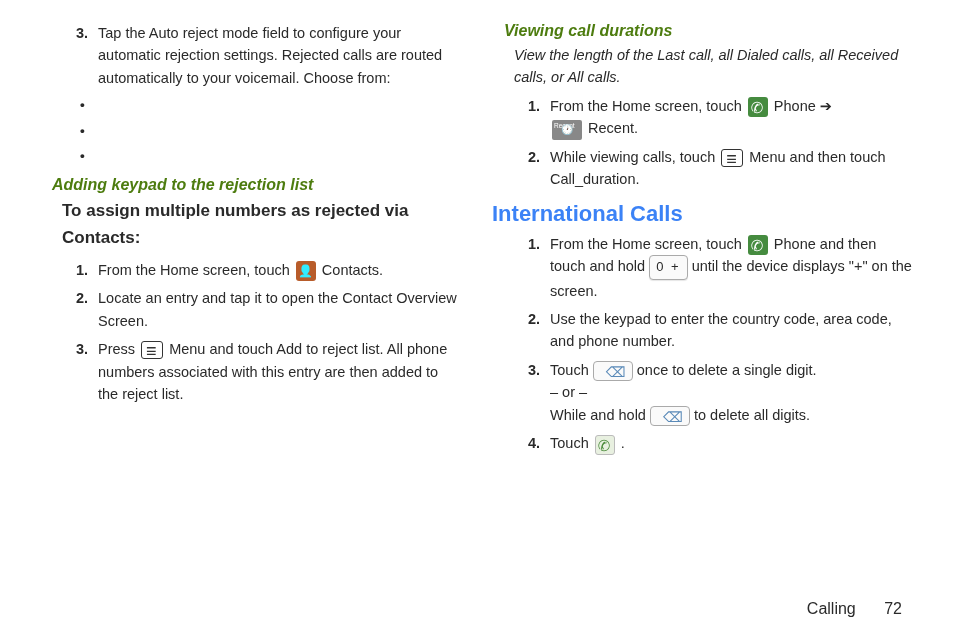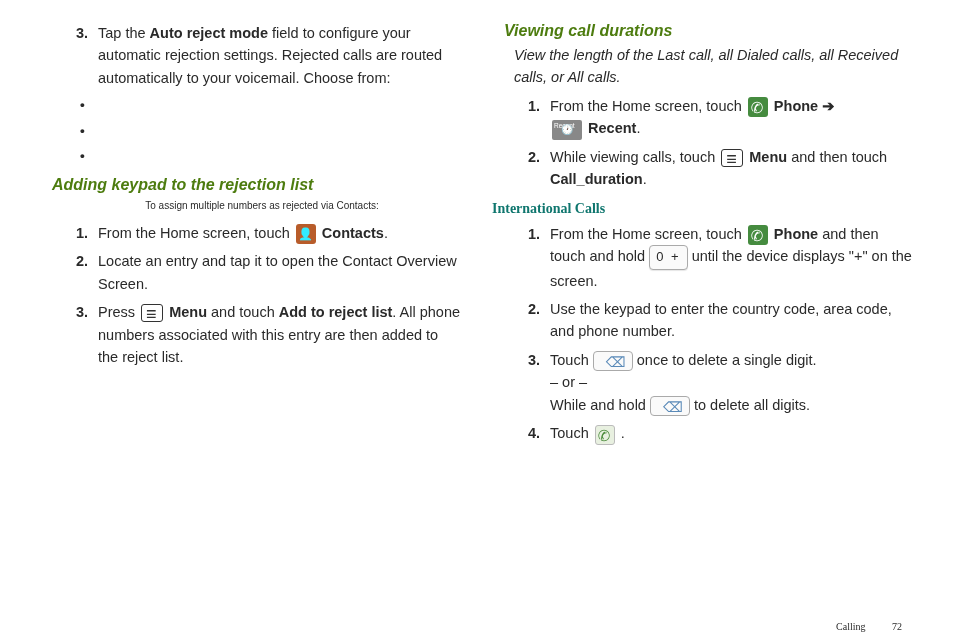--- a/index.html
+++ b/index.html
@@ -43,48 +43,46 @@
       font-size: 13.5px;
     }
     .bullet-row .bl {
       width: 14px;
       flex-shrink:0;
       font-weight: bold;
     }
     .bullet-row .bt {
       flex:1;
     }
-    .b { font-weight: bold; }
+    .b { font-weight: normal; }
     .h-sub {
       color: #4d7c0f;
       font-weight: bold;
       font-style: italic;
       font-size: 16px;
       margin: 10px 0 4px 12px;
     }
     .h-main {
-      color: #0f766e;
-      font-weight: bold;
-      font-size: 14px;
+      color: #3b82f6;
+      font-weight: bold;
+      font-size: 22px;
       margin: 10px 0 6px 0;
-      font-family: Liberation Serif, serif;
     }
     .para {
       line-height: 1.55;
       margin-bottom: 6px;
       padding-left: 22px;
       font-style: italic;
     }
     .para-sub {
       line-height: 1.55;
       margin-bottom: 8px;
       padding-left: 22px;
-      font-weight: normal;
-      font-size: 10px;
-      text-align: center;
+      font-weight: bold;
+      font-size: 17px;
     }
     .icon {
       display: inline-block;
       vertical-align: middle;
       margin: 0 2px;
     }
     .icon-phone {
       width: 20px; height: 20px;
       background: #458b3f;
       border-radius: 3px;
@@ -183,24 +181,23 @@
     }
     .icon-del::after {
       content: "⌫";
       position: absolute;
       left: 12px; top: 0px;
       font-size: 14px;
       color: #5a8ab8;
     }
     .footer {
       position: absolute;
-      bottom: 4px;
+      bottom: 18px;
       right: 52px;
-      font-size: 10px;
-      font-family: Liberation Serif, serif;
+      font-size: 16px;
     }
     .footer .pg { margin-left: 24px; }
     .ol-wrap { padding-left: 30px; }
   </style>
 </head>
 <body>
 
 <div class="columns">
 
   <div class="col">

